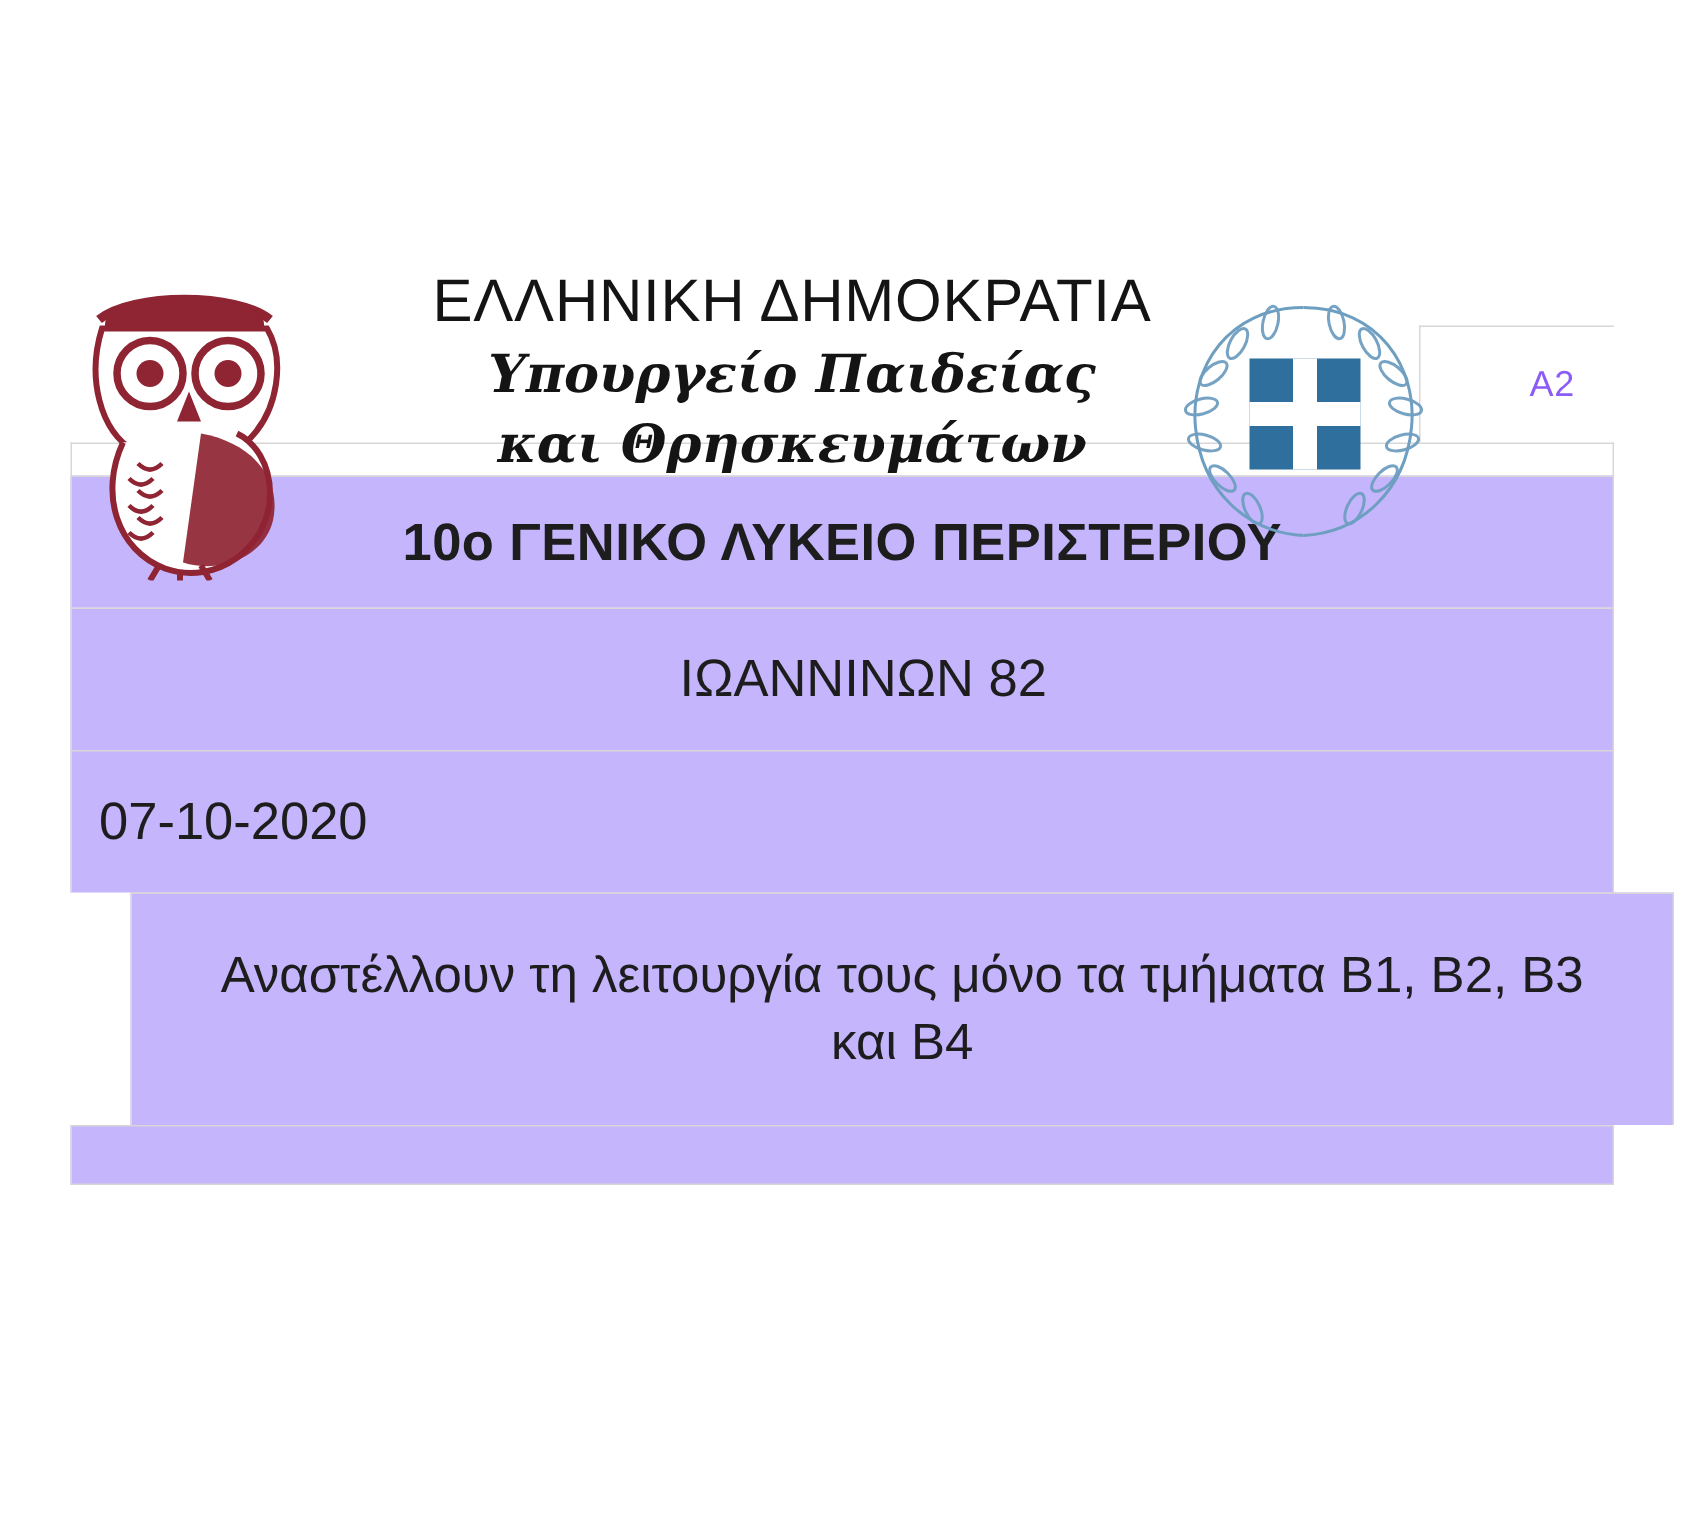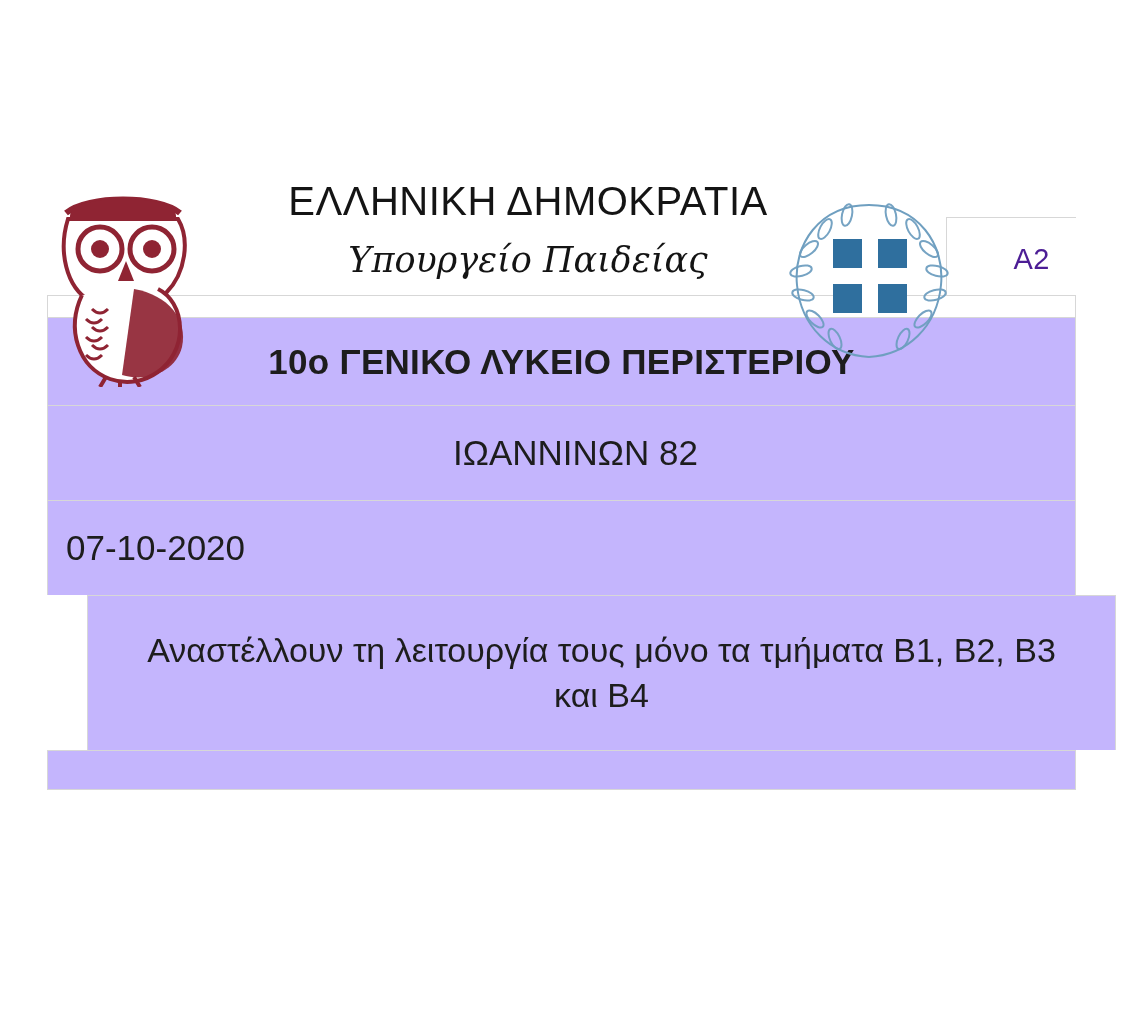--- a/index.html
+++ b/index.html
@@ -68,23 +68,23 @@
     width: 130px;
     height: 78px;
     border-left: 1px solid #d7d7d7;
     border-top: 1px solid #d7d7d7;
     box-sizing: border-box;
   }
   .row-header .code-text {
     position: absolute;
     right: 26px;
     top: 88px;
-    font-size: 29px;
+    font-size: 24px;
     letter-spacing: 0.5px;
-    color: #4c1d95;
+    color: #8b5cf6;
   }
 
   
   .owl-wrap {
     position: absolute;
     left: 1px;
     top: 14px;
     width: 160px;
     height: 218px;
   }
@@ -103,22 +103,23 @@
     letter-spacing: 0.5px;
     color: #141414;
     white-space: nowrap;
   }
   .ministry .line2,
   .ministry .line3 {
     font-family: "DejaVu Serif", serif;
     font-style: italic;
     font-size: 35px;
     color: #141414;
-    margin-top: 20px;
+    margin-top: 10px;
     white-space: nowrap;
+    font-weight: bold;
   }
 
   
   .flag-wrap {
     position: absolute;
     left: 740px;
     top: 42px;
     width: 165px;
     height: 165px;
   }
@@ -229,20 +230,21 @@
             <path d="M38 186 q8 8 16 0"></path>
 
             <path d="M58 208 l-6 10 M72 212 l0 10 M86 208 l6 10" stroke-width="4"></path>
           </g>
         </svg>
       </div>
 
       <div class="ministry">
         <div class="line1">ΕΛΛΗΝΙΚΗ ΔΗΜΟΚΡΑΤΙΑ</div>
         <div class="line2">Υπουργείο Παιδείας</div>
+        <div class="line3">και Θρησκευμάτων</div>
       </div>
 
       <div class="flag-wrap">
         <svg width="165" height="165" viewBox="0 0 165 165" xmlns="http://www.w3.org/2000/svg">
           <g stroke="#6f9fc0" fill="none" stroke-width="2">
 
             <path d="M82 8 C 32 8, 6 48, 10 88 C 14 130, 44 158, 82 160"></path>
             <path d="M82 8 C 132 8, 158 48, 154 88 C 150 130, 120 158, 82 160"></path>
             <g opacity="0.95">
               <ellipse cx="22" cy="52" rx="11" ry="5" transform="rotate(-40 22 52)"></ellipse>

